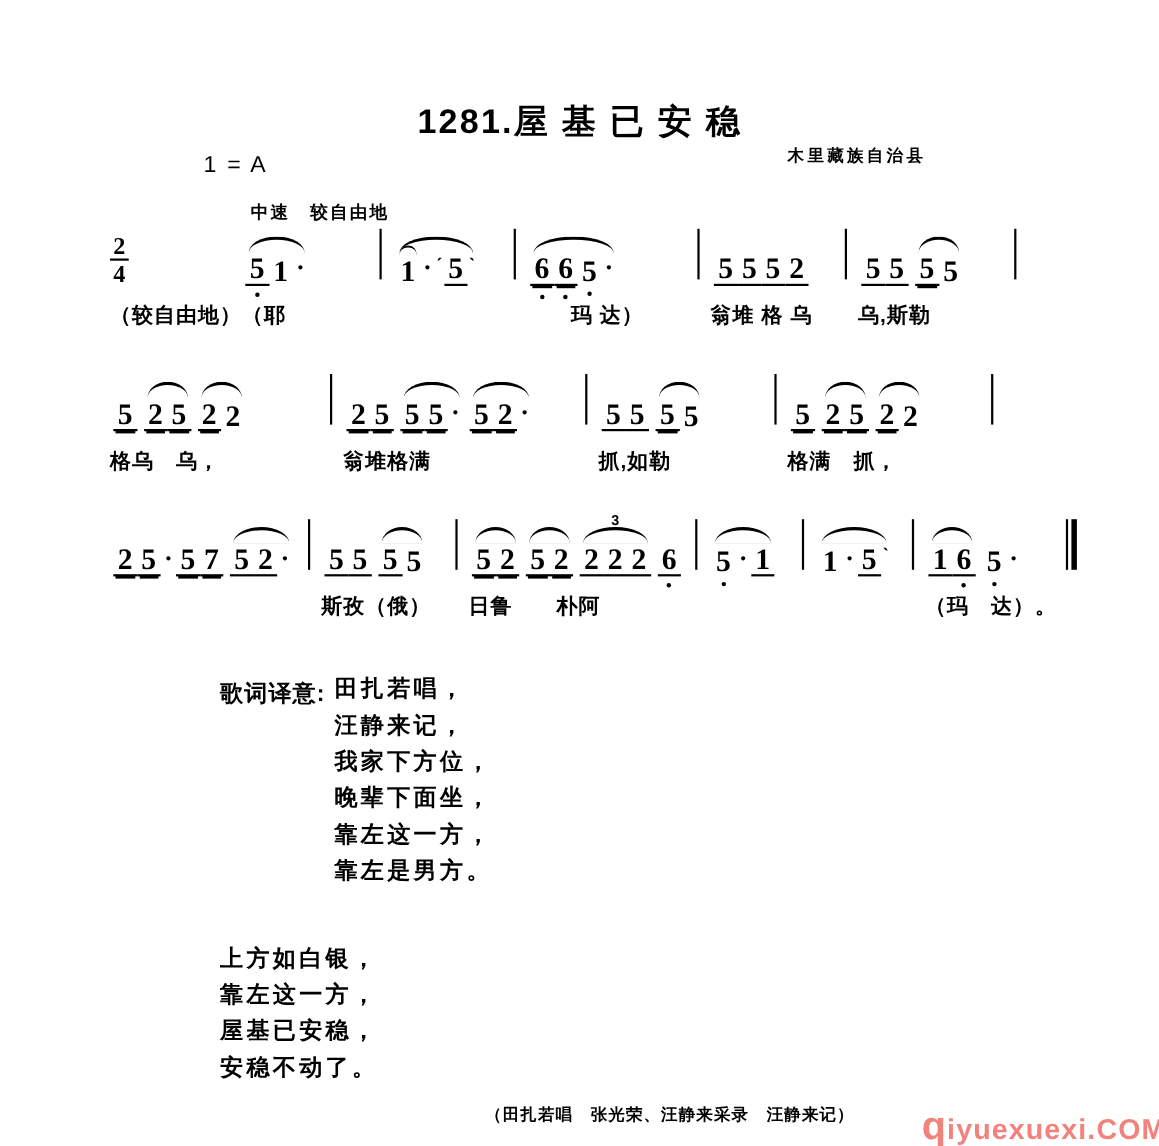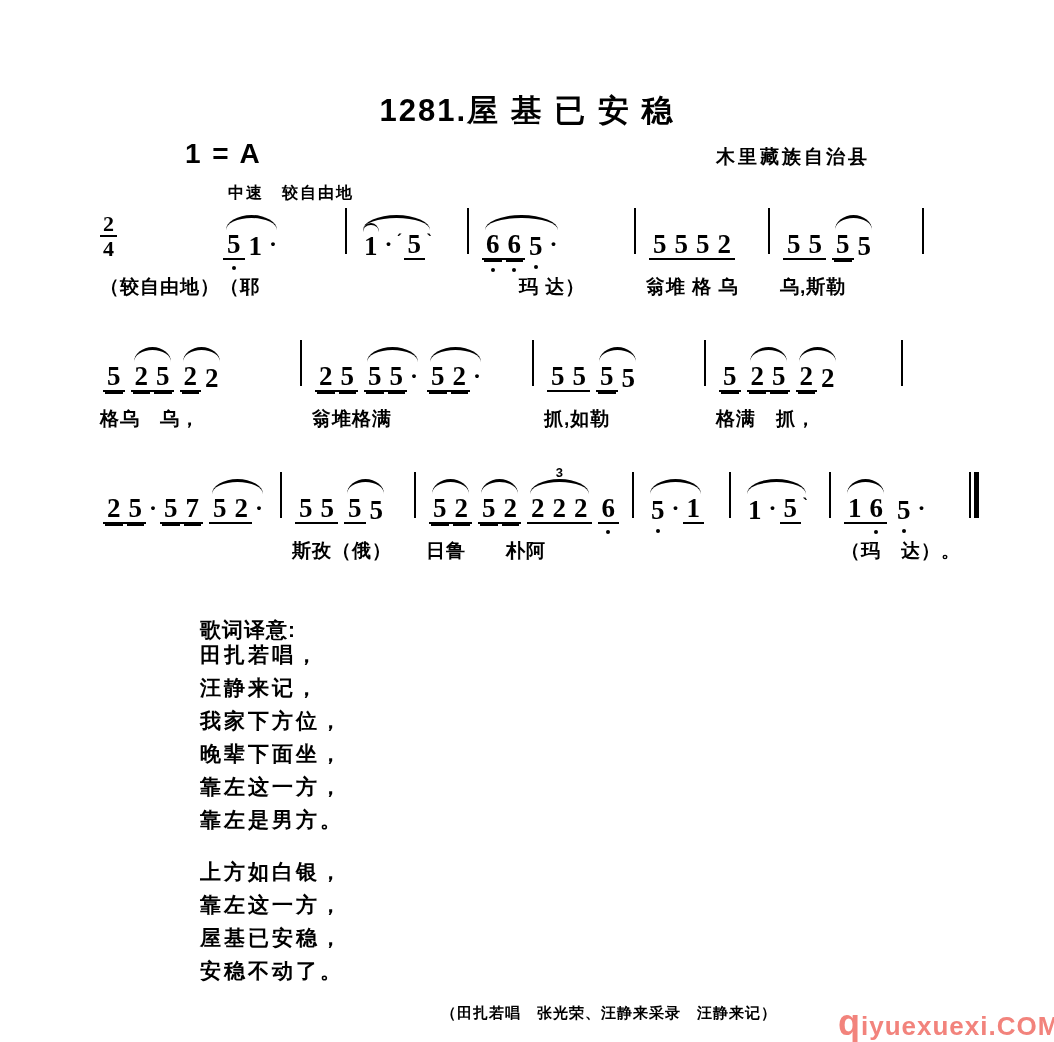--- a/index.html
+++ b/index.html
@@ -1,21 +1,21 @@
 <!DOCTYPE html>
 <html><head>
 <meta charset="utf-8">
 <style>
   html,body{margin:0;padding:0;background:#fff;}
   .page{position:relative;width:1054px;height:1042px;background:#ffffff;overflow:hidden;
         font-family:"Liberation Sans","DejaVu Sans",sans-serif;color:#000;margin-top:16px;}
   .title{position:absolute;top:74px;left:0;width:100%;text-align:center;
          font-size:31px;font-weight:bold;letter-spacing:2px;}
-  .key{position:absolute;left:185px;top:122px;font-size:28px;font-weight:bold;letter-spacing:2px;}
-  .region{position:absolute;left:716px;top:128px;font-size:19px;font-weight:bold;letter-spacing:3px;text-align:center;}
+  .key{position:absolute;left:185px;top:122px;font-size:21px;font-weight:normal;letter-spacing:2px;}
+  .region{position:absolute;left:716px;top:116px;font-size:15px;font-weight:bold;letter-spacing:3px;text-align:center;}
   .tempo{position:absolute;left:228px;top:167px;font-size:16px;font-weight:bold;letter-spacing:2px;}
 
   .score{position:absolute;left:100px;top:188px;width:900px;}
   .sys{display:flex;align-items:flex-start;margin-bottom:36px;}
   .cell{display:flex;flex-direction:column;}
   .notes{display:flex;align-items:flex-end;height:56px;padding-top:18px;box-sizing:border-box;}
   .lyric{font-size:19px;font-weight:bold;margin-top:14px;white-space:pre;letter-spacing:1px;min-height:24px;}
 
   .n{font-family:"Liberation Serif","DejaVu Serif",serif;font-weight:700;font-size:27px;
      line-height:1;padding:0 4px;position:relative;}
@@ -39,21 +39,21 @@
 
   .bar{width:2px;height:46px;background:#000;margin:4px 10px 0;flex:none;}
   .endbar{display:flex;align-items:flex-start;margin:4px 0 0 8px;flex:none;}
   .endbar .thin{width:2px;height:46px;background:#000;margin-right:3px;}
   .endbar .thick{width:5px;height:46px;background:#000;}
 
   .ts{display:flex;flex-direction:column;align-items:center;margin-top:-6px;}
   .ts .tnum,.ts .bnum{font-family:"Liberation Serif",serif;font-size:22px;font-weight:bold;line-height:1.05;padding:0 3px;}
   .ts .tnum{border-bottom:2px solid #000;}
 
-  .block{position:absolute;display:flex;font-size:21px;font-weight:bold;flex-direction:column;}
+  .block{position:absolute;display:flex;font-size:21px;font-weight:bold;}
   .block .label{flex:none;width:104px;letter-spacing:1px;}
   .block .lines div{letter-spacing:3px;line-height:21px;margin-bottom:12px;}
 
   .credits{position:absolute;left:441px;top:988px;font-size:15px;font-weight:bold;letter-spacing:1px;}
   .watermark{position:absolute;left:838px;top:986px;font-size:26px;font-weight:bold;letter-spacing:1px;}
   .watermark::first-letter{font-size:36px;}
 </style>
 </head>
 <body>
 

